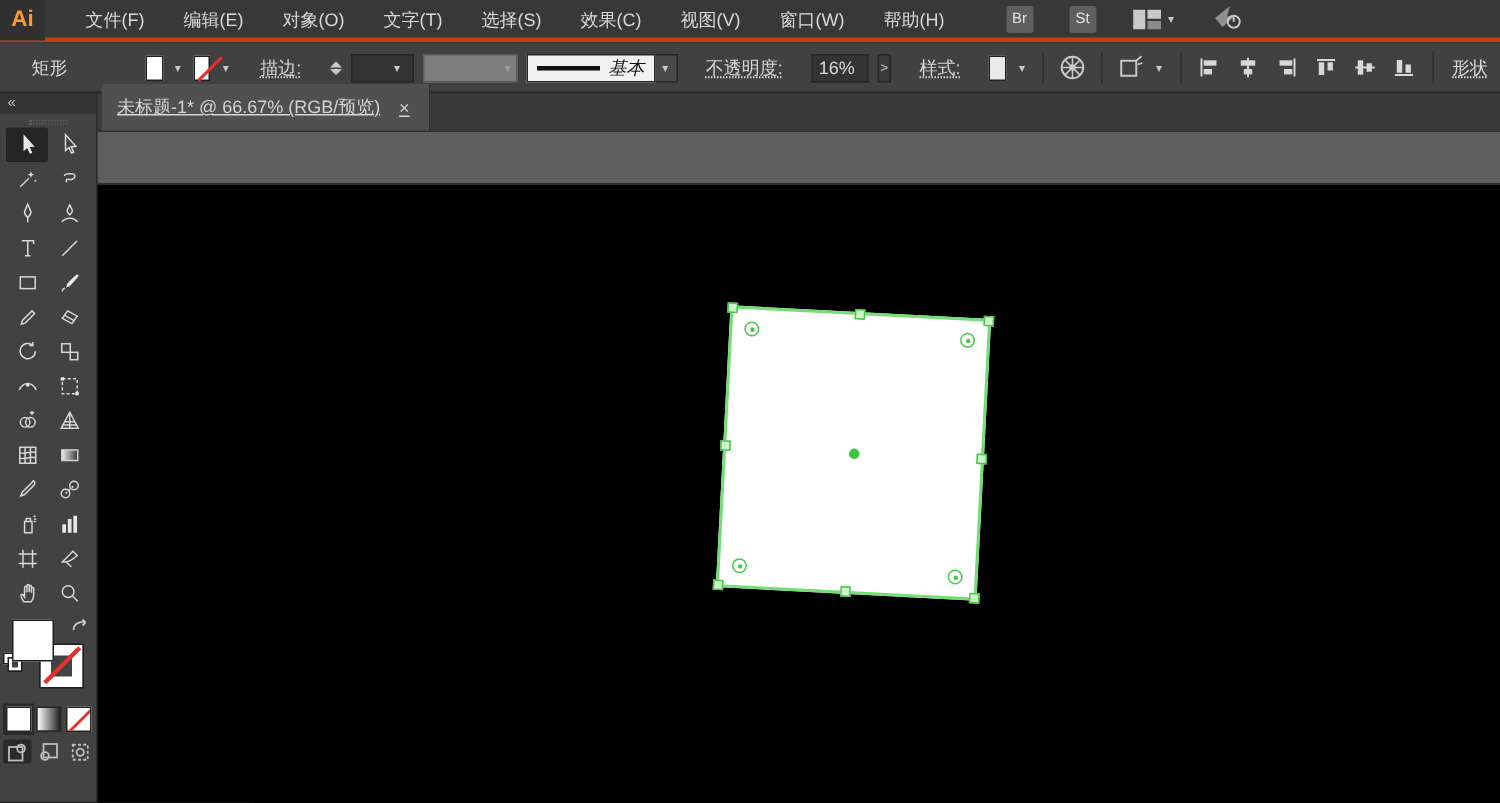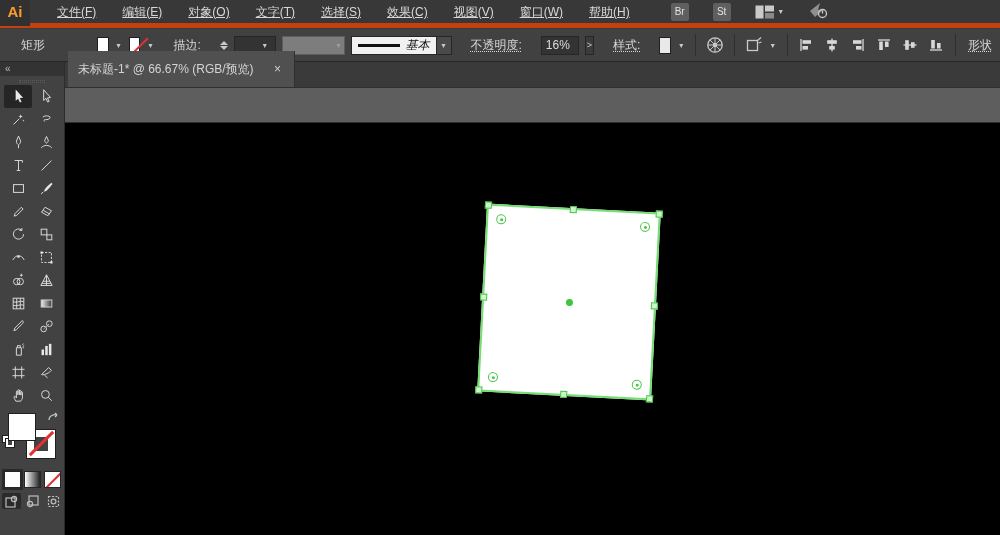--- a/index.html
+++ b/index.html
@@ -2,24 +2,24 @@
 <html><head>
 <meta charset="utf-8">
 <style>
   * { margin:0; padding:0; box-sizing:border-box; }
   html,body { width:1000px; height:535px; overflow:hidden; background:#000;
     font-family:"Liberation Sans","DejaVu Sans",sans-serif; font-size:12px; color:#d6d6d6; }
   .root { position:relative; width:1000px; height:535px; background:#3a3a3a; }
 
   
   .menubar { position:absolute; left:0; top:0; width:1000px; height:28px;
-    background:#383838; border-bottom:5px solid #c2410c; display:flex; align-items:center; }
+    background:#383838; border-bottom:3px solid #c2410c; display:flex; align-items:center; }
   .ai-logo { width:30px; height:28px; display:flex; align-items:center; justify-content:center;
     color:#ff9a2e; font-weight:bold; font-size:15px; background:#313131; }
-  .menu-items { display:flex; align-items:flex-end; margin-left:14px;text-decoration:underline; }
+  .menu-items { display:flex; align-items:flex-end; margin-left:14px; }
   .menu-item { padding:0 13px; line-height:28px; color:#d8d8d8; cursor:default; }
   .mb-extras { display:flex; align-items:center; margin-left:28px; gap:24px; }
   .sq-btn { width:18px; height:18px; background:#5f5f5f; color:#e3e3e3; font-size:10px;
     display:flex; align-items:center; justify-content:center; border-radius:2px; }
   .ws-btn { display:flex; align-items:center; gap:4px; }
   .chev { font-size:8px; color:#c9c9c9; }
 
   
   .controlbar { position:absolute; left:0; top:29px; width:1000px; height:33px;
     background:#414141; border-bottom:1px solid #262626; display:flex; align-items:center;
@@ -54,22 +54,22 @@
   .cb-icon { width:22px; height:22px; display:flex; align-items:center; justify-content:center; }
   .cb-icon svg { width:18px; height:18px; }
   .align-row { display:flex; align-items:center; gap:8px; }
   .align-ic { width:18px; height:18px; display:flex; align-items:center; justify-content:center; }
   .align-ic svg { width:16px; height:16px; }
   .shape-label { color:#d8d8d8; margin-left:2px;text-align:center; }
 
   
   .docbar { position:absolute; left:65px; top:62px; width:935px; height:26px; background:#3a3a3a;
     border-bottom:1px solid #2f2f2f; display:flex; align-items:flex-end; }
-  .doc-tab { margin-left:3px; height:36px; background:#505050; display:flex; align-items:center;
-    gap:18px; padding:0 10px; color:#d4d4d4; border-right:1px solid #2f2f2f; }
+  .doc-tab { margin-left:3px; height:31px; background:#505050; display:flex; align-items:center;
+    gap:10px; padding:0 10px; color:#d4d4d4; border-right:1px solid #2f2f2f;text-decoration:underline; }
   .tab-close { color:#cfcfcf; font-size:12px; width:12px; text-align:center; }
 
   
   .toolsdock { position:absolute; left:0; top:62px; width:65px; height:473px; background:#424242;
     border-right:1px solid #2c2c2c; }
   .dock-head { height:14px; background:#333; color:#bdbdbd; font-size:10px; line-height:13px;
     padding-left:5px; letter-spacing:1px; }
   .dock-grip { width:26px; height:3px; margin:4px auto 2px auto; border-top:1px dotted #5b5b5b;
     border-bottom:1px dotted #5b5b5b; }
   .tools-grid { display:grid; grid-template-columns:28px 28px; justify-content:center; }

